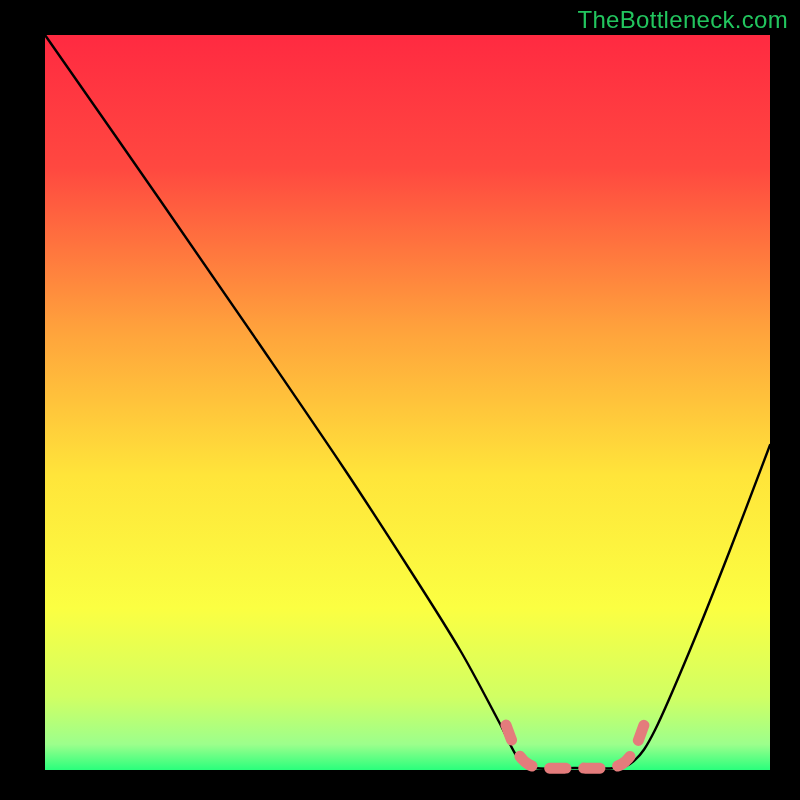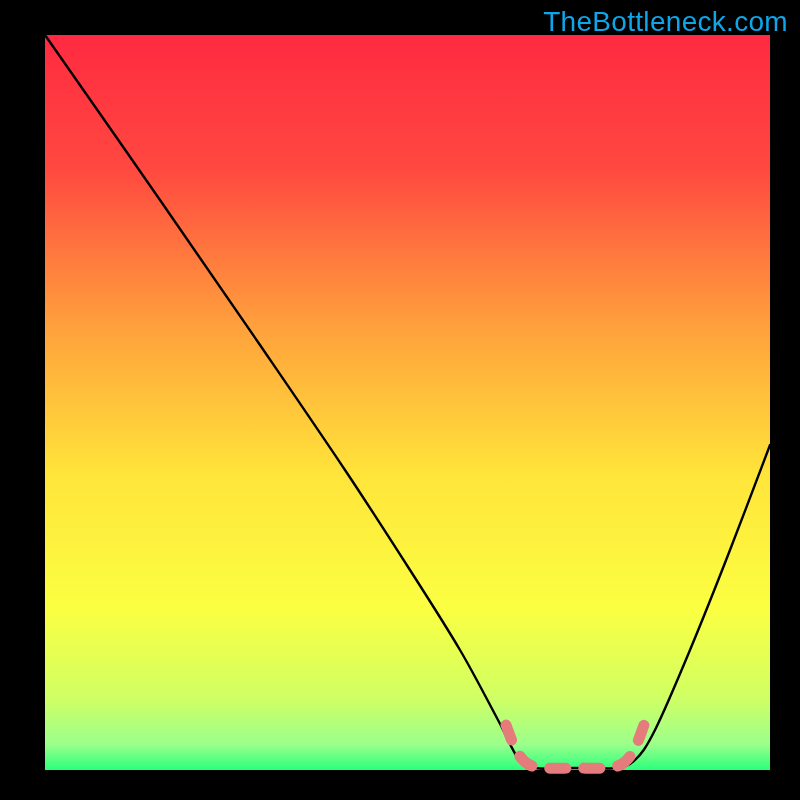--- a/index.html
+++ b/index.html
@@ -14,23 +14,23 @@
     position: relative;
     width: 800px;
     height: 800px;
     background: #000000;
   }
   .watermark {
     position: absolute;
     right: 12px;
     top: 6px;
     font-family: Arial, Helvetica, sans-serif;
-    font-size: 28px;
+    font-size: 24px;
     font-weight: 500;
-    color: #0ea5e9;
+    color: #22c55e;
     letter-spacing: 0.3px;
     z-index: 20;
   }
   svg.plot {
     position: absolute;
     left: 0;
     top: 0;
     width: 800px;
     height: 800px;
     z-index: 10;

